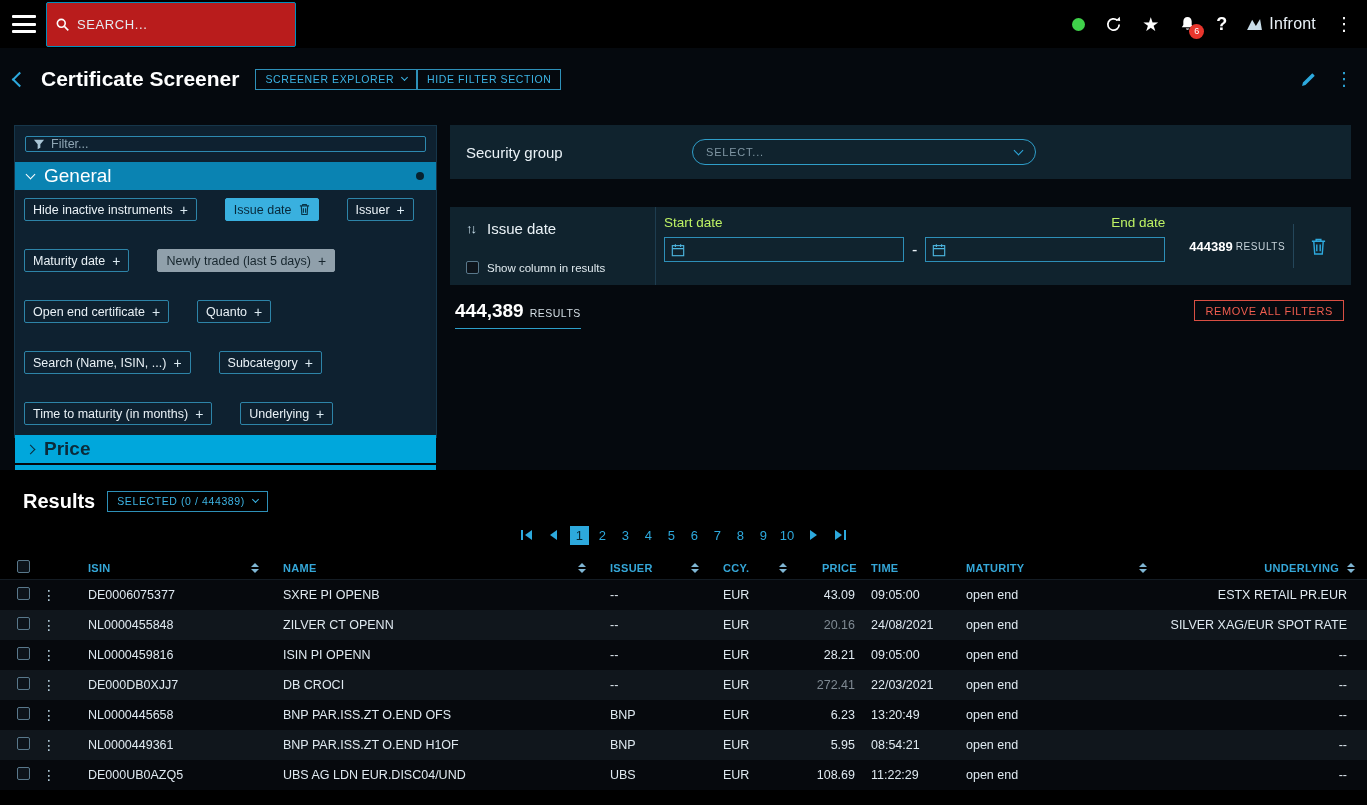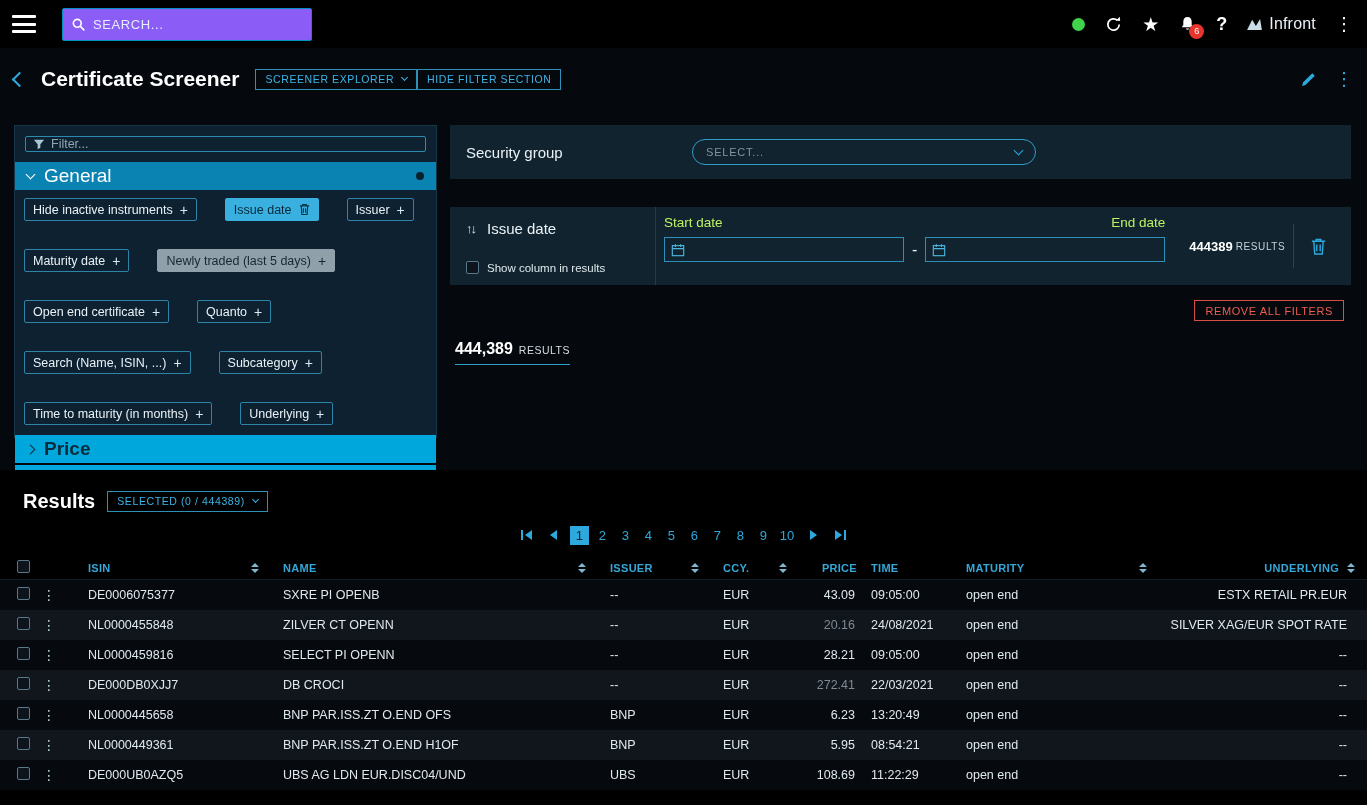--- a/index.html
+++ b/index.html
@@ -4,21 +4,21 @@
 <style>
   * { margin:0; padding:0; box-sizing:border-box; }
   html,body { width:1367px; height:805px; overflow:hidden; }
   body { font-family:"Liberation Sans","DejaVu Sans",sans-serif; background:#05090e; color:#e9f1f6; position:relative; }
   input { font-family:inherit; background:transparent; border:none; outline:none; color:#eaf4fa; }
 
   
   .topbar { position:absolute; top:0; left:0; width:1367px; height:48px; background:#000; display:flex; align-items:center; }
   .hamburger { width:24px; height:18px; margin-left:12px; display:flex; flex-direction:column; justify-content:space-between; cursor:pointer; }
   .hamburger span { display:block; height:3px; background:#fff; border-radius:1px; }
-  .searchbox { margin-left:26px; width:250px; height:33px; background:#8b5cf6; border:1px solid #0090bd; border-radius:2px; display:flex; align-items:center; padding:0 8px; }
+  .searchbox { margin-left:10px; width:250px; height:45px; background:#b91c1c; border:1px solid #0090bd; border-radius:2px; display:flex; align-items:center; padding:0 8px; }
   .searchbox input { flex:1; font-size:13px; letter-spacing:.6px; color:#fff; margin-left:7px; }
   .searchbox input::placeholder { color:#e8f7fd; opacity:.95; }
   .topbar-right { margin-left:auto; display:flex; align-items:center; gap:19px; padding-right:14px; }
   .status-dot { width:13px; height:13px; border-radius:50%; background:#3fd24a; }
   .tb-icon { display:inline-flex; align-items:center; justify-content:center; cursor:pointer; position:relative; }
   .star-glyph { font-size:19px; color:#fff; line-height:1; }
   .help-glyph { font-size:18px; color:#fff; font-weight:bold; }
   .kebab { font-size:18px; color:#fff; line-height:1; cursor:pointer; }
   .badge { position:absolute; right:-7px; bottom:-5px; min-width:15px; height:15px; background:#e8352c; border-radius:50%; color:#fff; font-size:9px; display:flex; align-items:center; justify-content:center; padding:0 2px; }
   .brand { display:flex; align-items:center; gap:6px; color:#eaf2f8; font-size:16px; letter-spacing:.2px; }
@@ -74,21 +74,21 @@
   .dash { align-self:flex-start; margin-top:26px; color:#eaf2f7; }
   .id-results { width:112px; margin-left:8px; display:flex; flex-direction:row; align-items:center; justify-content:center; gap:3px; }
   .id-count { font-size:13px; font-weight:700; color:#fff; }
   .id-count-label { font-size:10px; letter-spacing:.6px; color:#c7d3da; }
   .vr { width:1px; height:44px; background:#24465a; align-self:center; }
   .id-trash { width:48px; display:flex; align-items:center; justify-content:center; cursor:pointer; }
 
   
   .summary-row { position:absolute; top:300px; left:450px; width:901px; display:flex; justify-content:space-between; align-items:flex-start; padding-left:5px; padding-right:7px; }
   .summary-count { display:flex; align-items:baseline; gap:6px; border-bottom:1px solid #2d9fc9; padding-bottom:6px; }
-  .summary-count .big { font-size:16px; font-weight:700; color:#fff;margin-top:40px; }
+  .summary-count .big { font-size:19px; font-weight:700; color:#fff; }
   .summary-count .small { font-size:10.5px; letter-spacing:.5px; color:#d5dfe6; }
   .danger-btn { background:transparent; border:1px solid #d94f43; color:#ef5d4f; font-family:inherit; font-size:11px; letter-spacing:.6px; height:21px; padding:0 10px; cursor:pointer; }
 
   
   .results-area { position:absolute; top:470px; left:0; width:1367px; height:335px; background:#000; padding-top:16px; }
   .results-head { height:30px; display:flex; align-items:center; padding-left:23px; gap:12px; }
   .results-title { font-size:20px; font-weight:700; color:#fff; }
   .pagination { height:26px; margin-top:6px; display:flex; align-items:center; justify-content:center; gap:4px; color:#2da9dd; }
   .pg-btn { display:inline-flex; align-items:center; margin:0 7px; cursor:pointer; gap:2px; }
   .tri-l { width:0; height:0; border-top:5px solid transparent; border-bottom:5px solid transparent; border-right:7px solid #2da9dd; }
@@ -430,21 +430,21 @@
         <div class="cell c-ccy">EUR</div>
         <div class="cell c-price stale">20.16</div>
         <div class="cell c-time">24/08/2021</div>
         <div class="cell c-maturity">open end</div>
         <div class="cell c-underlying">SILVER XAG/EUR SPOT RATE</div>
       </div>
       <div class="trow trow-grid odd">
         <div class="cell c-cb"><span class="cb"></span></div>
         <div class="cell c-kebab"><span class="row-kebab">⋮</span></div>
         <div class="cell c-isin">NL0000459816</div>
-        <div class="cell c-name">SELECT PI OPENN</div>
+        <div class="cell c-name">ISIN PI OPENN</div>
         <div class="cell c-issuer">--</div>
         <div class="cell c-ccy">EUR</div>
         <div class="cell c-price">28.21</div>
         <div class="cell c-time">09:05:00</div>
         <div class="cell c-maturity">open end</div>
         <div class="cell c-underlying">--</div>
       </div>
       <div class="trow trow-grid even">
         <div class="cell c-cb"><span class="cb"></span></div>
         <div class="cell c-kebab"><span class="row-kebab">⋮</span></div>

